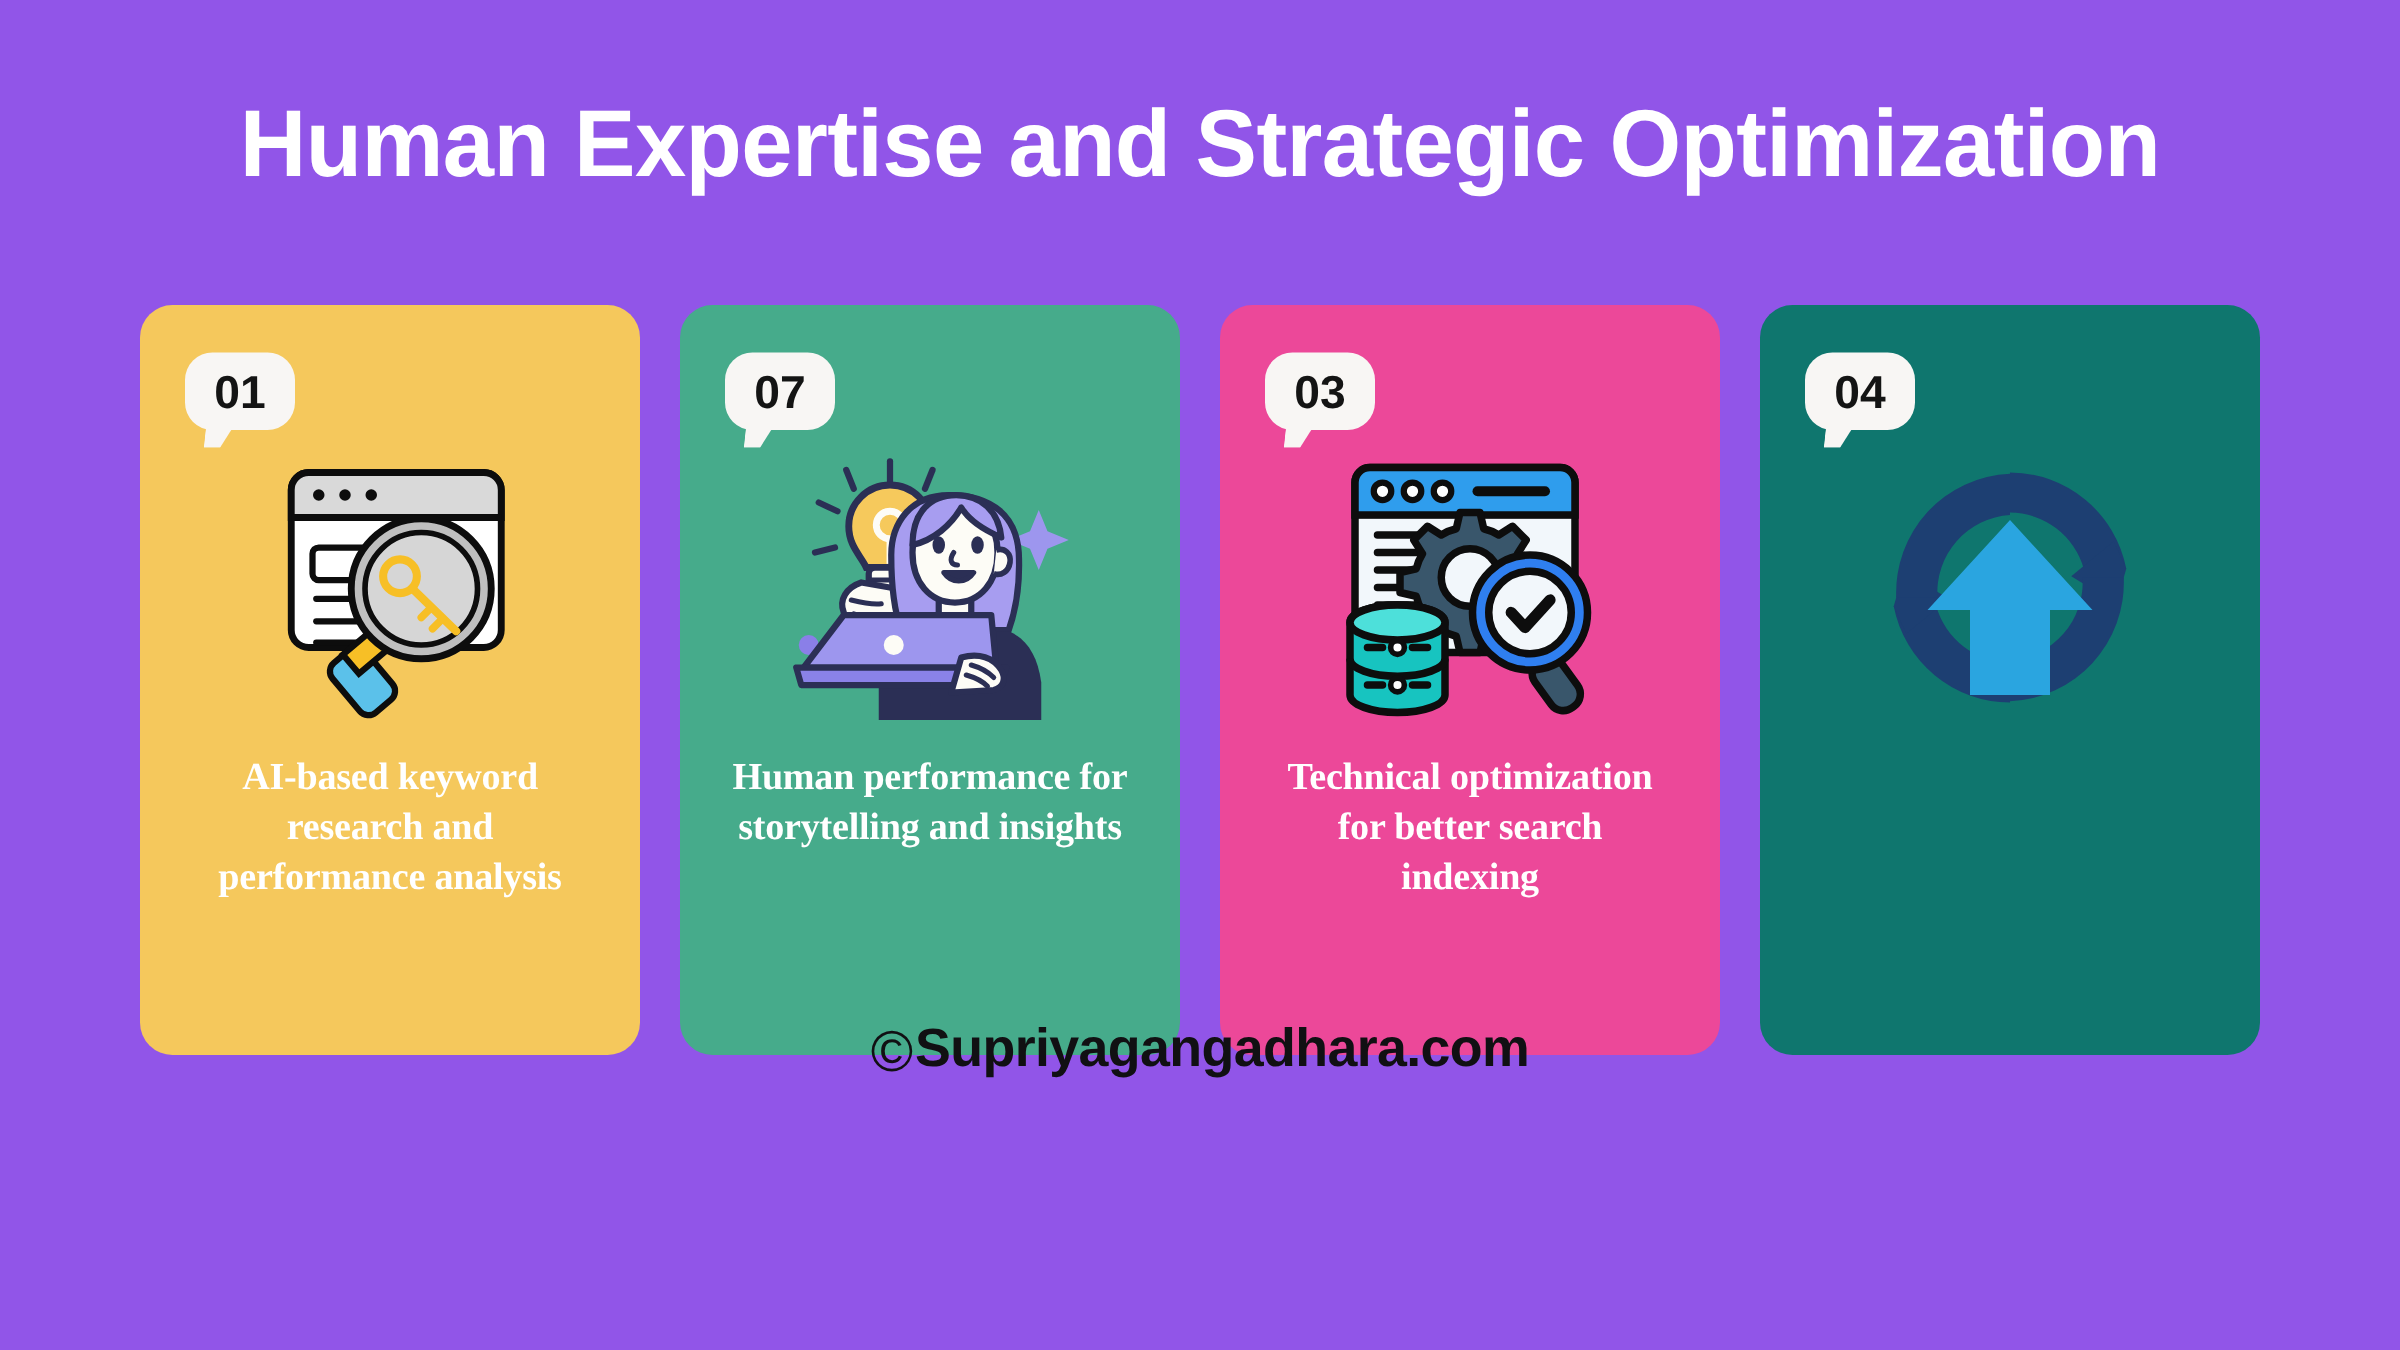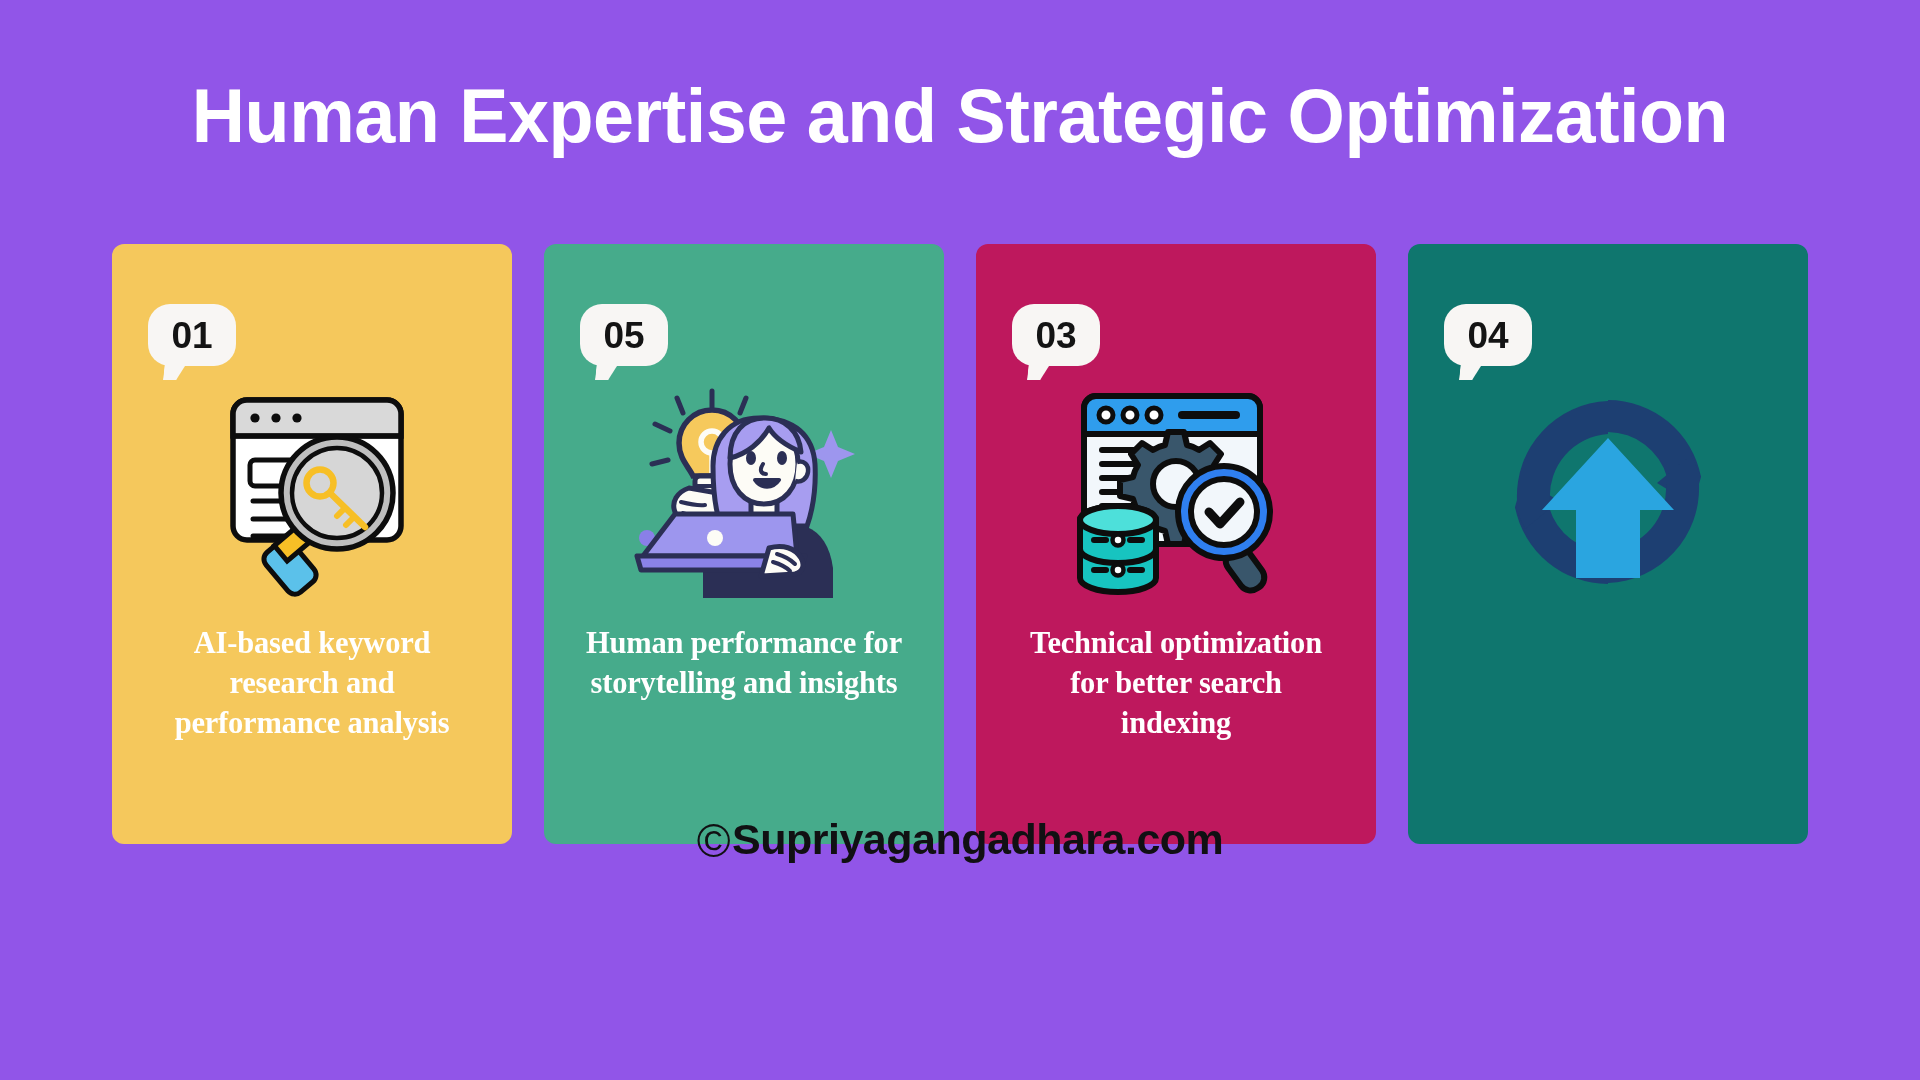--- a/index.html
+++ b/index.html
@@ -46,31 +46,31 @@
     margin-top: 90px;
     width: 1730px;
     display: flex;
     justify-content: center;
     gap: 32px;
   }
 
   .card {
     width: 400px;
     height: 600px;
-    border-radius: 12px;
+    border-radius: 26px;
     position: relative;
     display: flex;
     flex-direction: column;
     align-items: center;
-    padding-top: 60px;
+    padding-top: 38px;
   }
 
   .card-1 { background: #f5c85c; }
   .card-2 { background: #46ab8b; }
-  .card-3 { background: #be185d; }
+  .card-3 { background: #ec4899; }
   .card-4 { background: #0f766e; }
 
   
   .badge-wrap {
     width: 100%;
     padding-left: 36px;
     display: flex;
     justify-content: flex-start;
   }
 
@@ -201,21 +201,21 @@
           <path d="M138 120 l-8 8 M147 129 l-8 8" fill="none" stroke="#f7bf26" stroke-width="6" stroke-linecap="round"></path>
         </svg>
       </div>
 
       <div class="caption">AI-based keyword research and performance analysis</div>
     </div>
 
     <div class="card card-2">
       <div class="badge-wrap">
         <div class="badge">
-          <span class="badge-num">05</span>
+          <span class="badge-num">07</span>
         </div>
       </div>
 
       <div class="icon-area">
         <svg width="250" height="215" viewBox="0 0 250 215">
 
           <path d="M212 42 l7 17 17 7 -17 7 -7 17 -7 -17 -17 -7 17 -7 z" fill="#9d96ee"></path>
 
           <circle cx="28" cy="150" r="8" fill="#8a7fe8"></circle>
 

